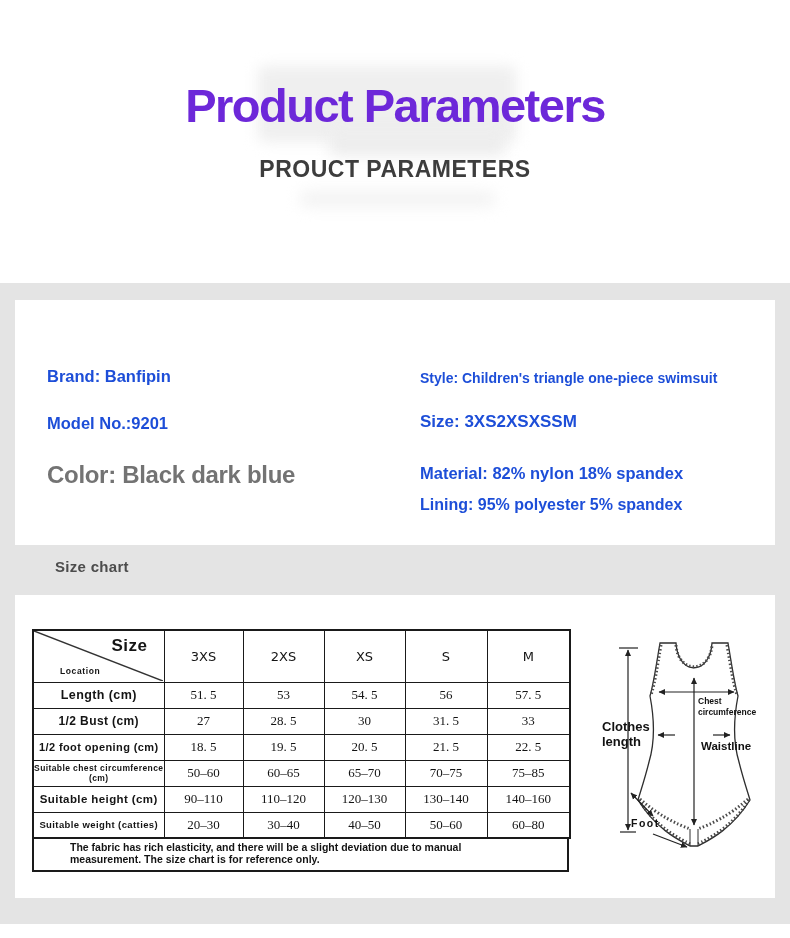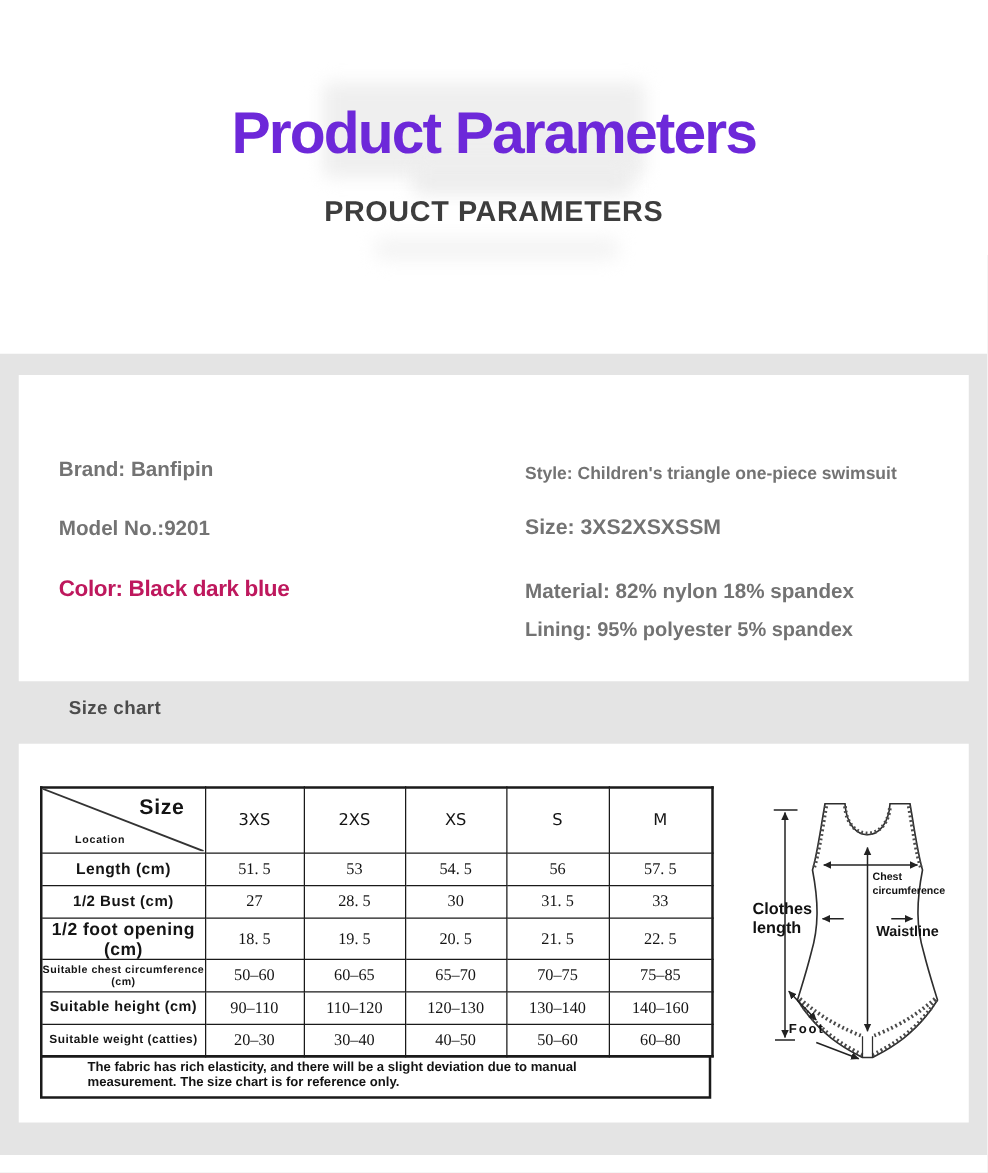--- a/index.html
+++ b/index.html
@@ -24,24 +24,24 @@
   .subtitle{
     position:absolute; left:0; top:156px; width:790px; margin:0; text-align:center;
     font-size:23px; font-weight:bold; letter-spacing:0.5px; color:#3d3d3d;
   }
 
   .card{position:absolute; background:#ffffff;}
   .card-info{left:15px; top:300px; width:760px; height:245px;}
   .card-chart{left:15px; top:595px; width:760px; height:303px;}
 
   .info{position:absolute; margin:0; font-weight:bold; white-space:nowrap;}
-  .muted{color:#737373;}
+  .muted{color:#1d4ed8;}
   .i-brand{left:32px; top:67px; font-size:16.5px;}
   .i-model{left:32px; top:114px; font-size:16.5px;}
-  .i-color{left:32px; top:161px; font-size:18px; color:#be185d; letter-spacing:-0.3px;}
+  .i-color{left:32px; top:161px; font-size:24px; color:#737373; letter-spacing:-0.3px;}
   .i-style{left:405px; top:70px; font-size:14px;text-align:center;}
   .i-size{left:405px; top:112px; font-size:17px;}
   .i-material{left:405px; top:164px; font-size:16.5px;}
   .i-lining{left:405px; top:196px; font-size:16px;}
 
   .section-label{
     position:absolute; left:55px; top:558px; margin:0;
     font-size:15px; font-weight:bold; color:#4c4c4c; letter-spacing:0.3px;
   }
 
@@ -53,21 +53,21 @@
   tr.data{height:26px;}
   td.corner{position:relative;}
   .diag-svg{position:absolute; left:0; top:0;}
   .corner-size{position:absolute; right:16px; top:5px; font-size:17px; font-weight:bold; letter-spacing:0.5px;}
   .corner-loc{position:absolute; left:26px; bottom:6px; font-size:8.5px; font-weight:bold; letter-spacing:0.6px;}
   td.colh{font-size:13px; font-family:"DejaVu Sans", sans-serif;}
   td.rlabel{font-weight:bold; letter-spacing:0.4px;}
   td.val{font-size:13px; font-family:Liberation Serif, serif;margin-top:20px;}
   .rl0{font-size:12.5px;}
   .rl1{font-size:12px;}
-  .rl2{font-size:14px;}
+  .rl2{font-size:11px;}
   .rl3{font-size:8.5px; letter-spacing:0;}
   .rl4{font-size:11.5px;}
   .rl5{font-size:9.5px;}
   .note-box{
     width:537px; box-sizing:border-box; margin-top:-2px;
     border:2px solid #1a1a1a; min-height:27px;
     padding:2px 8px 3px 36px;
   }
   .note-text{
     display:inline-block; max-width:462px;

